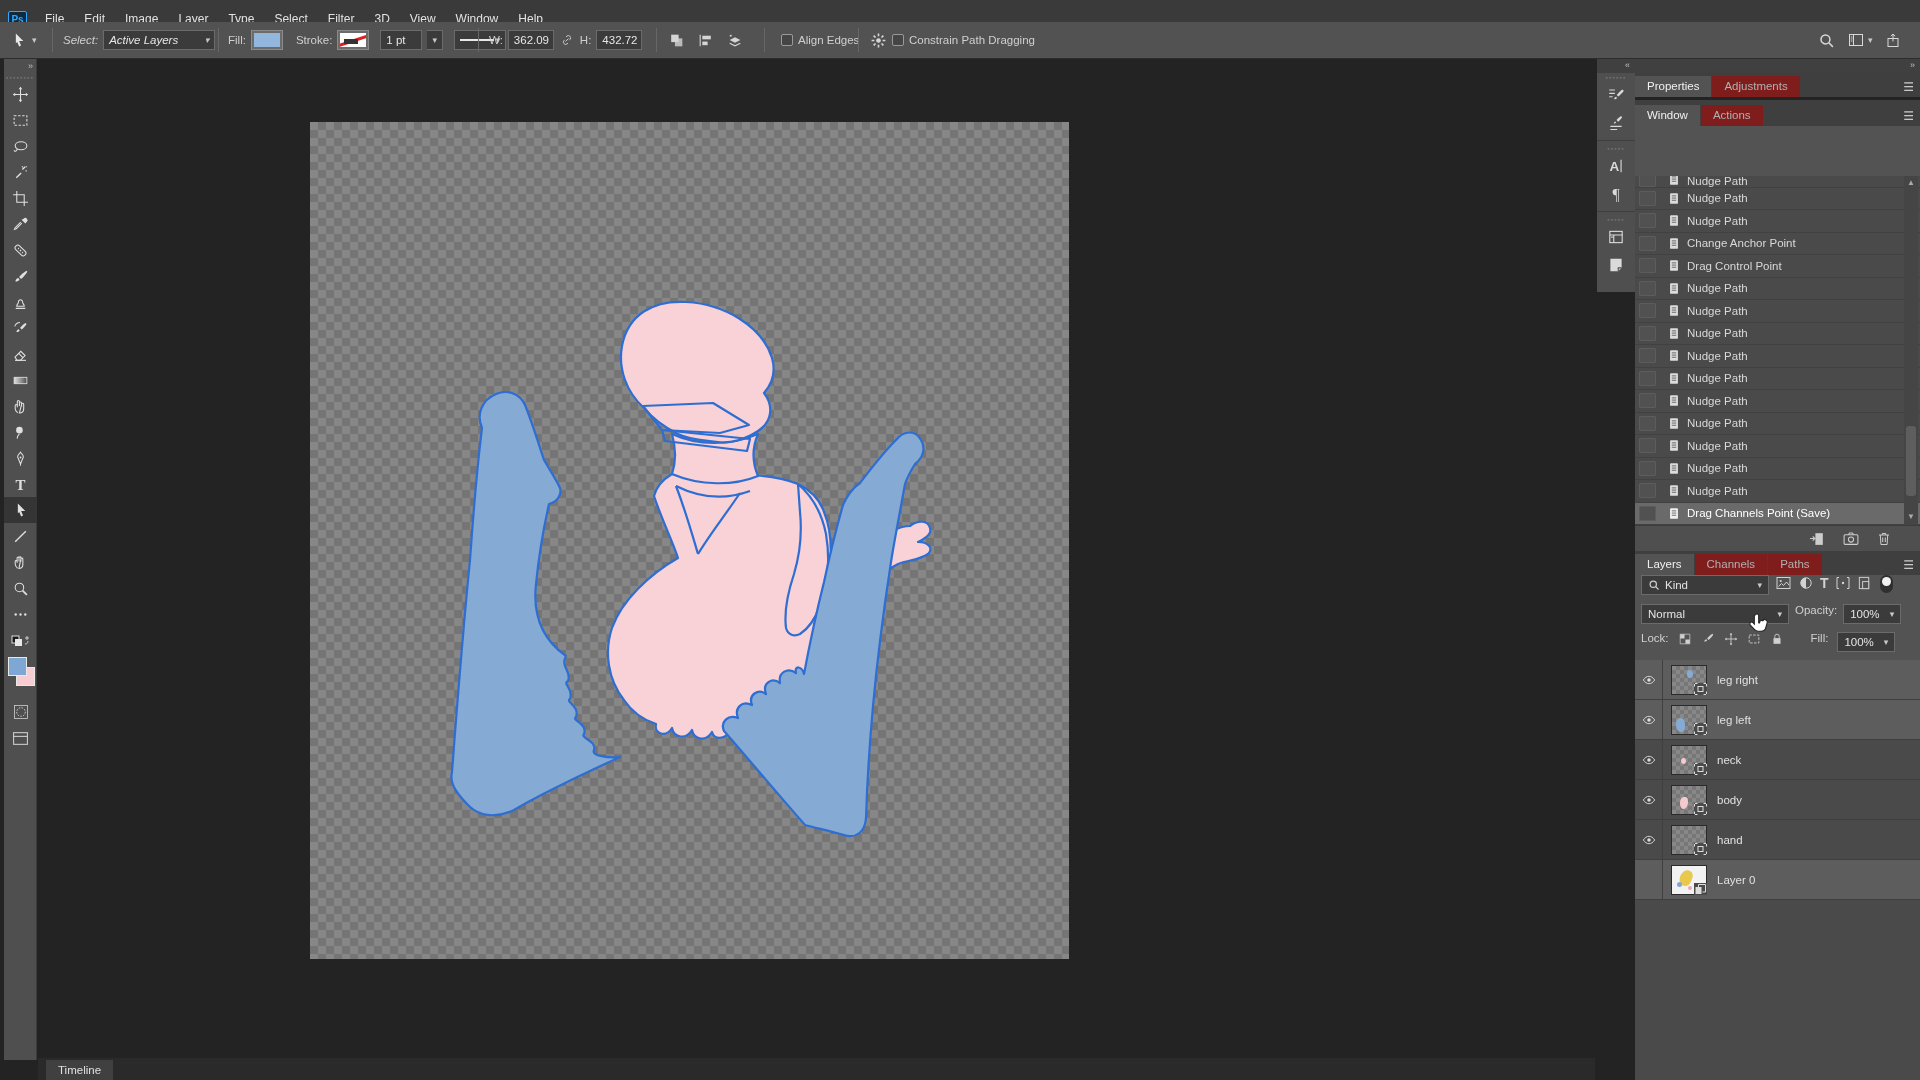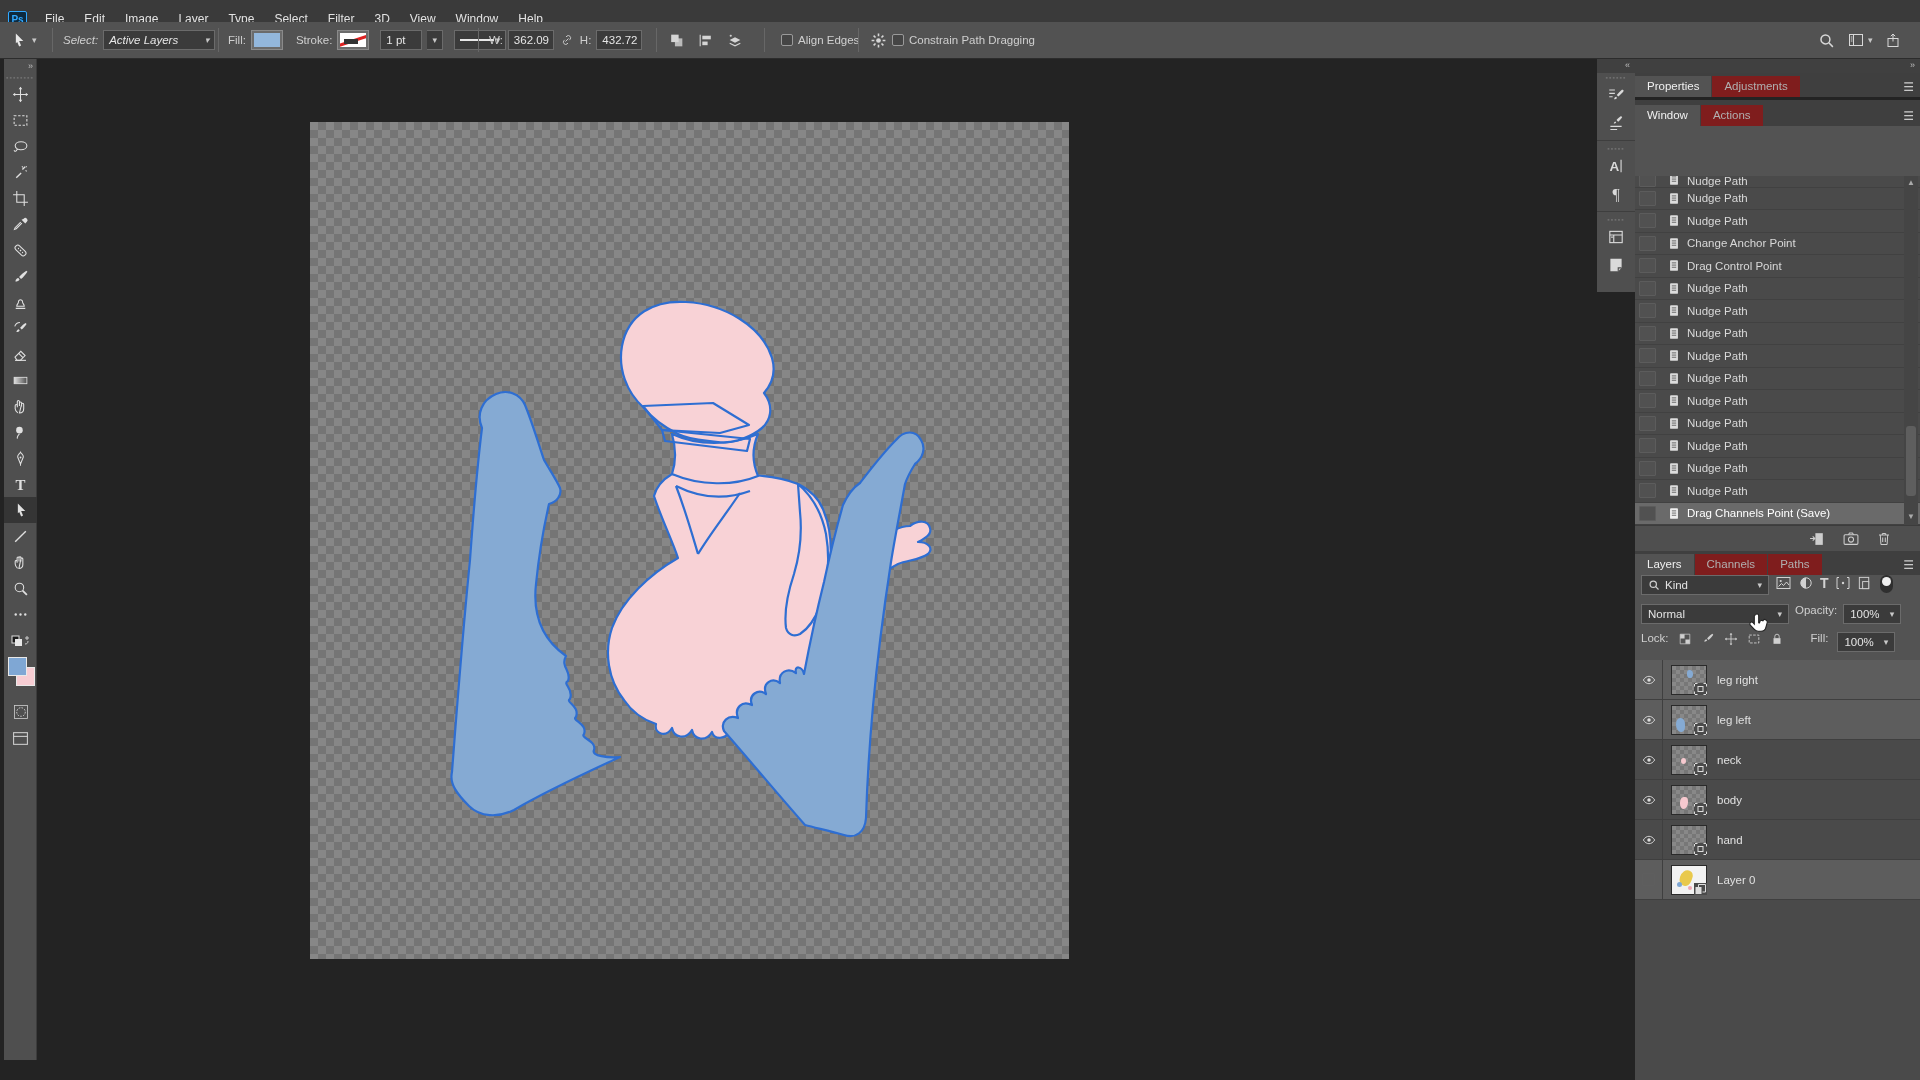--- a/index.html
+++ b/index.html
@@ -838,17 +838,20 @@
                 <path d="M4.5 4V1.5h7V9h-3" fill="none" stroke="#ddd"></path>
               </svg>
             </div>
           </div>
           <span>Layer 0</span>
         </div>
       </div>
 
   </div>
 
+  <div id="timelinebar" class="abs">
+    <div id="timeline-tab">Timeline</div>
+  </div>
 
   <svg class="abs" style="left:1748px;top:612px;" width="24" height="26" viewBox="0 0 24 26">
     <path d="M9 2c1 0 1.7.8 1.7 1.8v7l.8.1.4-1.2c.3-1 1.2-1.5 2.1-1.2l.9.3.5-.7c.5-.7 1.5-.8 2.2-.3l1 .8c.6.5.9 1.3.6 2l-1.4 5c-.6 2.2-2.5 3.7-4.8 3.7h-2.8c-1.4 0-2.7-.6-3.6-1.6l-4.3-4.6c-.7-.7-.6-1.9.1-2.5.8-.7 1.9-.6 2.6.1l1.3 1.4V3.8C7.3 2.8 8 2 9 2z" fill="#fff" stroke="#222" stroke-width="1.1"></path>
   </svg>
 </div>
 
 </body></html>

